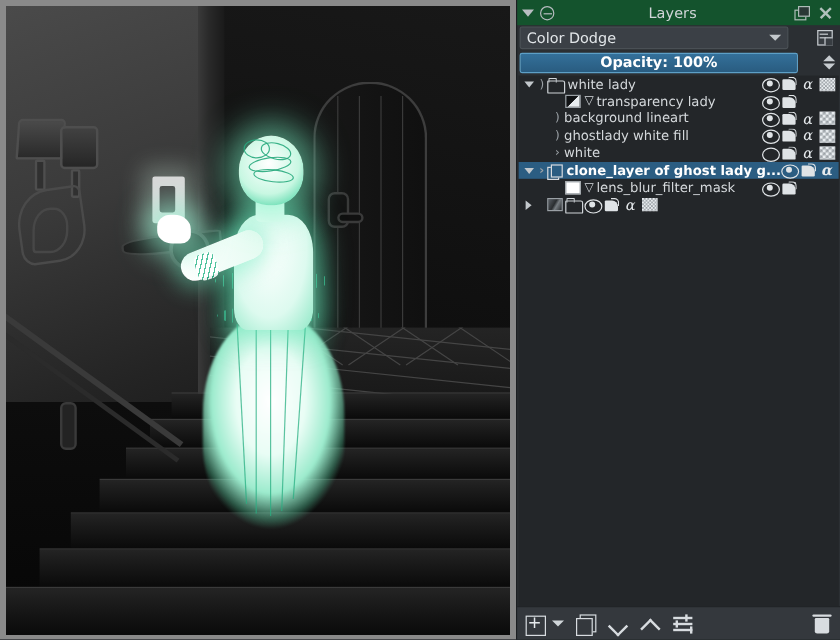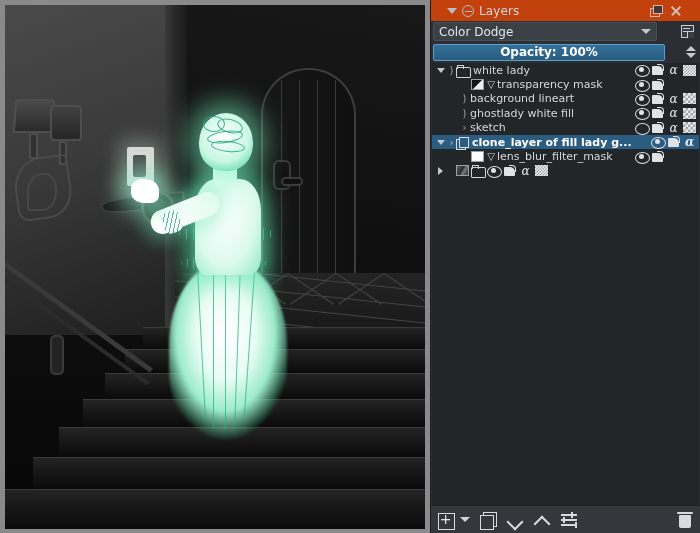--- a/index.html
+++ b/index.html
@@ -211,22 +211,22 @@
   
   .docker {
     width: 270px; height: 533px;
     background: #2b2f33;
     display: flex; flex-direction: column;
     flex: 0 0 270px;
     border-left: 1px solid #1b1e21;
   }
   .docker-title {
     height: 21px; display: flex; align-items: center;
-    padding: 0 16px; background: #c2410c; gap: 5px;
-    color: #d2d6d9; font-size: 12px;
+    padding: 0 4px; background: #14532d; gap: 5px;
+    color: #d2d6d9; font-size: 12px; text-align: center;
   }
   .tri {
     width: 0; height: 0; border-left: 5px solid transparent;
     border-right: 5px solid transparent; border-top: 6px solid #b9bec2;
   }
   .title-circ {
     width: 12px; height: 12px; border-radius: 50%;
     border: 1px solid #b7bcc0; position: relative;
   }
   .title-circ::after {
@@ -591,21 +591,21 @@
           <span class="ic checker-ic fine"></span>
         </span>
       </div>
 
       <div class="lrow">
         <span class="indent" style="width:17px"></span>
         <span class="exp"></span>
         <span class="paren"></span>
         <span class="thumb mask-dark"></span>
         <span class="mask-tri">▽</span>
-        <span class="ll-name">transparency mask</span>
+        <span class="ll-name">transparency lady</span>
         <span class="lrow-icons">
           <span class="ic eye-ic"></span>
           <span class="ic lock-ic"></span>
           <span class="ic blank"></span>
           <span class="ic blank"></span>
         </span>
       </div>
 
       <div class="lrow">
         <span class="indent" style="width:15px"></span>
@@ -630,37 +630,37 @@
           <span class="ic lock-ic"></span>
           <span class="ic alpha-ic">α</span>
           <span class="ic checker-ic"></span>
         </span>
       </div>
 
       <div class="lrow">
         <span class="indent" style="width:15px"></span>
         <span class="exp"></span>
         <span class="paren">›</span>
-        <span class="ll-name">sketch</span>
+        <span class="ll-name">white</span>
         <span class="lrow-icons">
           <span class="ic eye-ic off"></span>
           <span class="ic lock-ic"></span>
           <span class="ic alpha-ic">α</span>
           <span class="ic checker-ic"></span>
         </span>
       </div>
 
       <div class="lrow sel">
         <span class="indent" style="width:2px"></span>
         <span class="exp">
             <i class="tdown"></i>
           </span>
         <span class="paren">›</span>
         <span class="thumb clone"></span>
-        <span class="ll-name">clone_layer of fill lady g...</span>
+        <span class="ll-name">clone_layer of ghost lady g...</span>
         <span class="lrow-icons">
           <span class="ic eye-ic"></span>
           <span class="ic lock-ic"></span>
           <span class="ic alpha-ic">α</span>
         </span>
       </div>
 
       <div class="lrow">
         <span class="indent" style="width:17px"></span>
         <span class="exp"></span>

